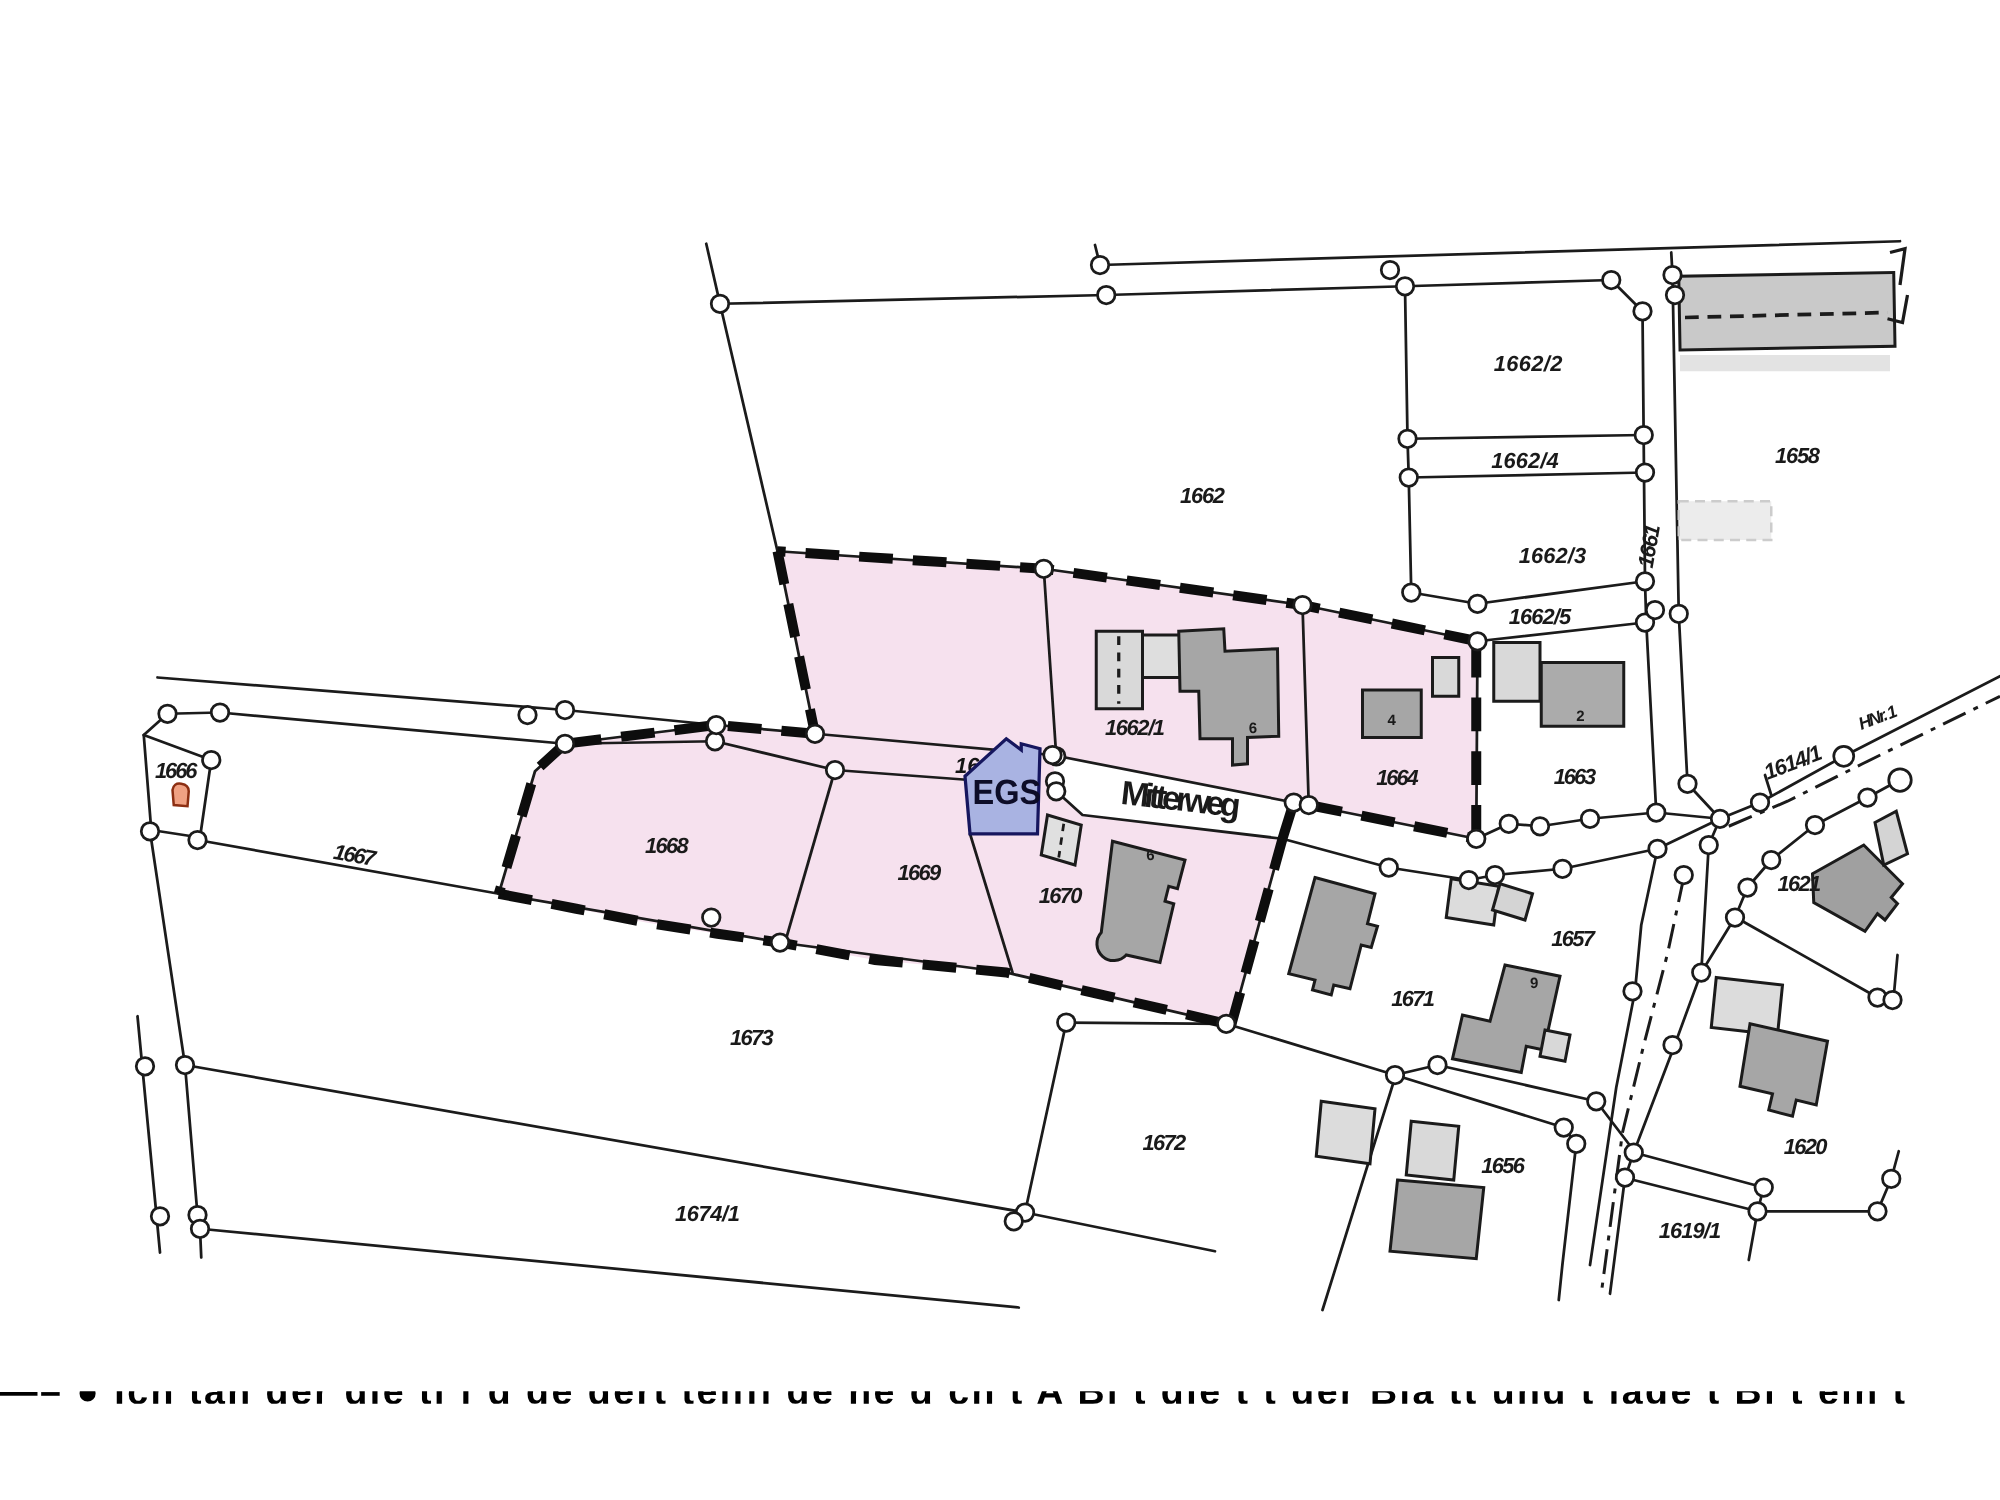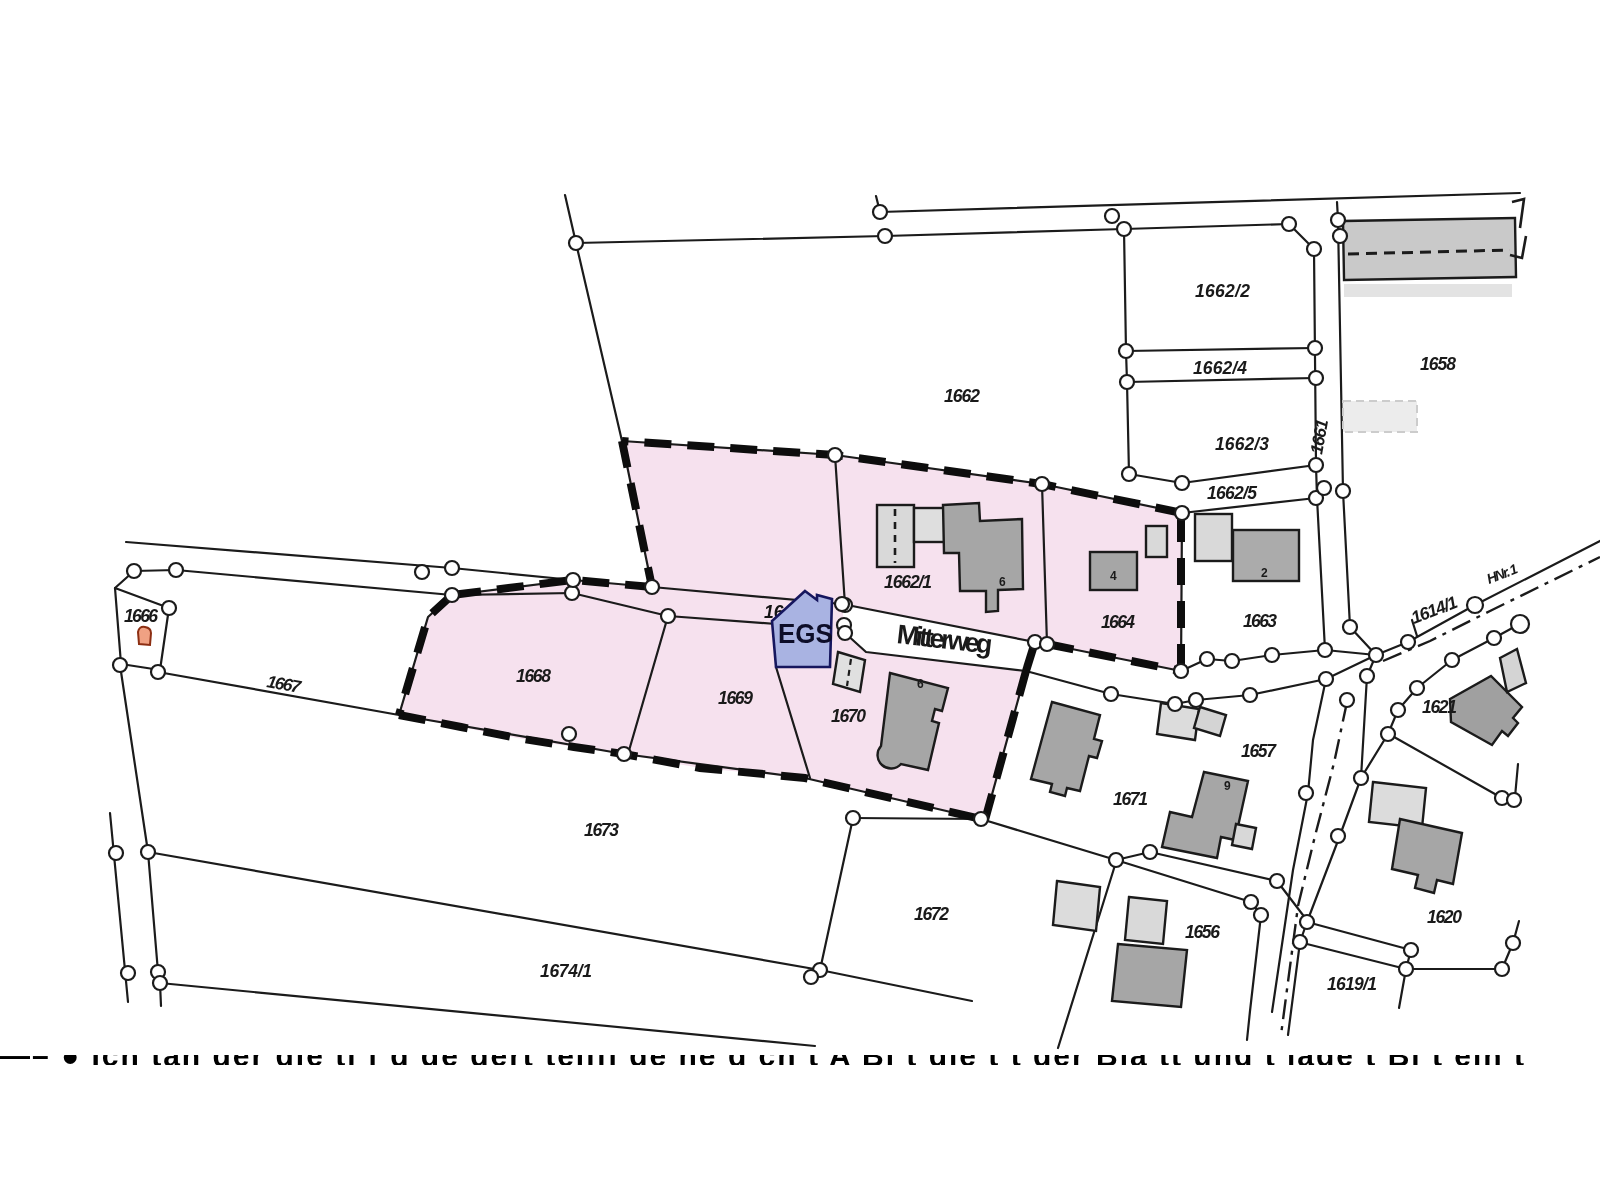--- a/index.html
+++ b/index.html
@@ -379,15 +379,15 @@
 
   <text x="1261" y="577" font-size="12" font-style="normal">2</text>
 
   <text x="917" y="688" font-size="12" font-style="normal">6</text>
 
   <text x="1224" y="790" font-size="12" font-style="normal">9</text>
 </g>
 
 </svg>
 
-<div style="position:absolute;left:0;top:1055px;width:1600px;height:10px;overflow:hidden;">
+<div style="position:absolute;left:0;top:1113px;width:1600px;height:10px;overflow:hidden;">
 <div style="font-family:'Liberation Sans',sans-serif;font-weight:bold;font-size:30px;color:#000;white-space:nowrap;letter-spacing:2px;margin-top:-16px;">—– ● Ich tan der die  tl  f d  ge  dert  teilfl  ge  he  d  ch  t  A Bl  t  die  t  t  der  Bla  tt  und  t  lage  t  Bl  t  ein  t</div>
 </div>
 
 </body></html>

